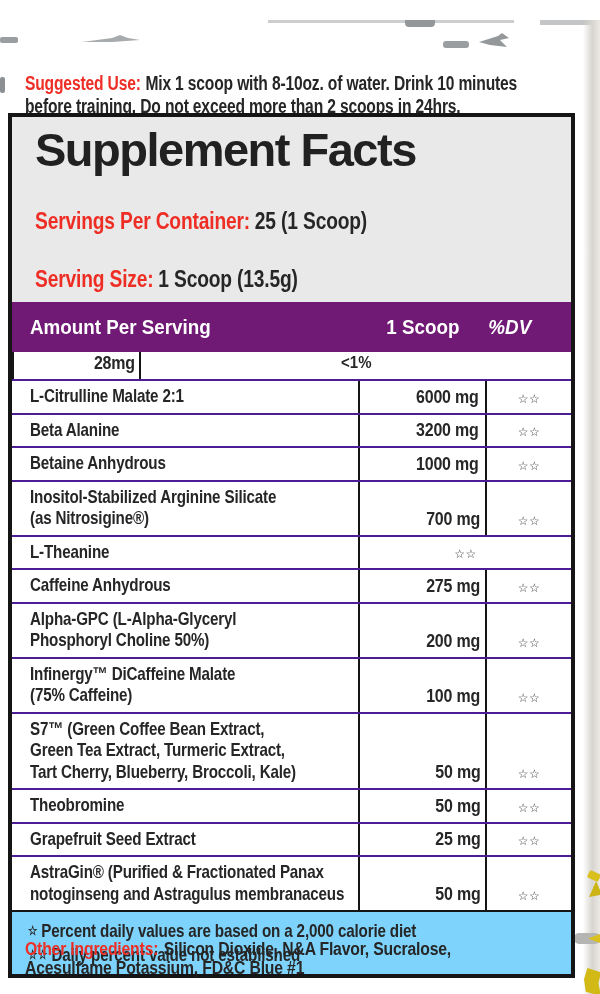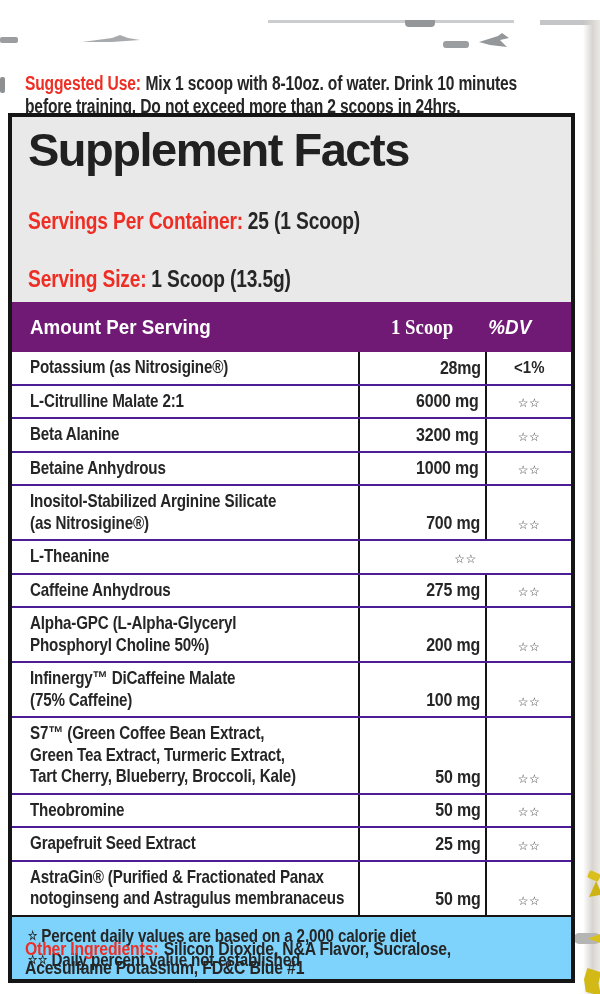--- a/index.html
+++ b/index.html
@@ -23,32 +23,32 @@
     display:block; transform:scaleX(0.78); transform-origin:0 0; width:130%;
     white-space:pre-line;
   }
   .suggested .cnd { font-size:20px; font-weight:bold; line-height:23.5px; letter-spacing:-0.2px; }
   .red { color:#ee2e24; margin-right:6px; }
   
   .panel {
     position:absolute; z-index:3; top:93px; left:8px; width:567px;
     border:4px solid #151515; background:#e9e9e9; box-sizing:border-box;
   }
-  .panel-head { padding:5px 14px 9px 16px; }
+  .panel-head { padding:5px 14px 9px 23px; }
   .sf-title {
     font-size:47px; font-weight:bold; letter-spacing:-1.5px; line-height:55px;
     color:#212121; white-space:nowrap;
   }
   .serv .cnd { font-size:24px; font-weight:bold; line-height:29px; letter-spacing:-0.2px; transform:scaleX(0.8); width:125%; }
   
   .thead {
     display:flex; align-items:center; background:#701a75; color:#ffffff; height:50px;
   }
   .h1 { width:346px; padding-left:18px; box-sizing:border-box; }
-  .h2 { width:129px; text-align:center;font-family:Liberation Serif, serif; }
+  .h2 { width:129px; text-align:center; }
   .h3 { flex:1; text-align:left;font-style:italic; }
   .thead span { display:inline-block; font-size:20px; font-weight:bold; transform:scaleX(0.94); white-space:nowrap; }
   .h1 span { transform-origin:0 50%; }
   .tbody { background:#ffffff; }
   .row { display:flex; border-top:2px solid #4c1d95; background:#ffffff; align-items:stretch; }
   .row:first-child { border-top:none; }
   .cell-name { width:346px; box-sizing:border-box; padding:4px 0 6px 18px; }
   .cell-name .cnd {
     font-size:18.5px; font-weight:bold; line-height:21.5px; letter-spacing:-0.2px;
     transform:scaleX(0.82); width:124%; color:#262626;
@@ -144,23 +144,20 @@
     </div>
 
     <div class="thead">
       <div class="h1"><span>Amount Per Serving</span></div>
       <div class="h2"><span>1 Scoop</span></div>
       <div class="h3"><span>%DV</span></div>
     </div>
 
     <div class="tbody">
       <div class="row">
-        <div class="cell-name">
-            <div class="cnd">Potassium (as Nitrosigine®)</div>
-          </div>
         <div class="cell-amt">
             <span>28mg</span>
           </div>
         <div class="cell-dv">
             <span class="pct">&lt;1%</span>
           </div>
       </div>
       <div class="row">
         <div class="cell-name">
             <div class="cnd">L-Citrulline Malate 2:1</div>

